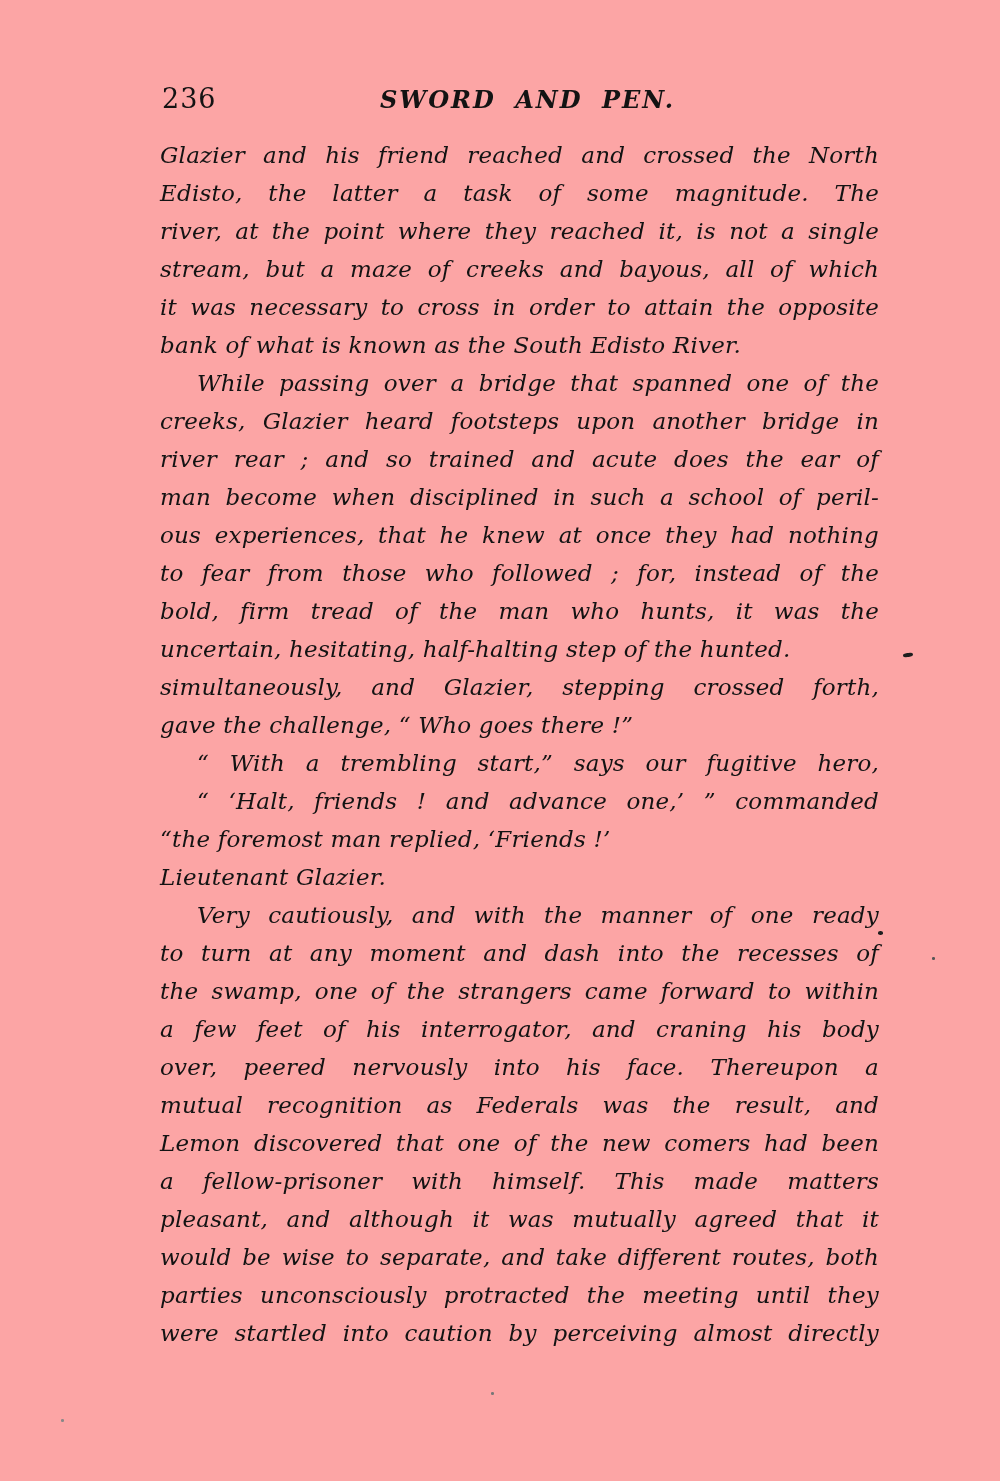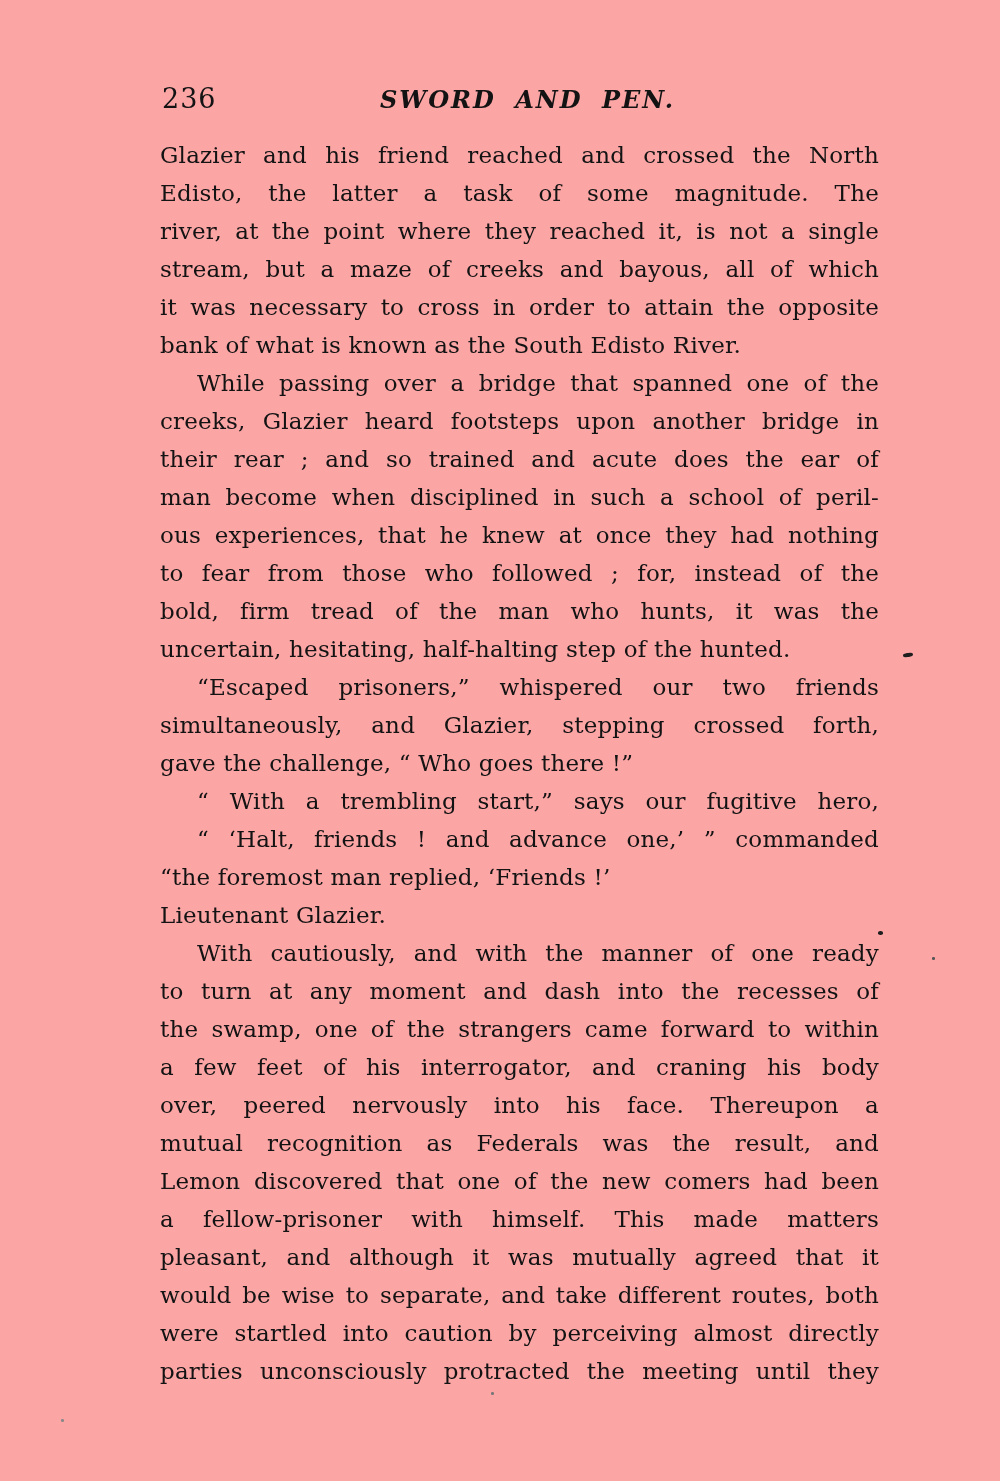--- a/index.html
+++ b/index.html
@@ -50,20 +50,21 @@
     top: 136px;
     width: 719px;
     font-size: 23px;
     line-height: 38px;
     letter-spacing: 0.2px;
   }
   .line {
     text-align: justify;
     text-align-last: justify;
     text-justify: inter-word;
+    font-style: italic;
   }
   .line.endpara {
     text-align-last: left;
   }
   .line.indent {
     text-indent: 37px;
   }
   .speck {
     position: absolute;
     background: #1e1e1e;
@@ -87,45 +88,44 @@
 
   <main class="text-block">
       <div class="line">Glazier and his friend reached and crossed the North</div>
       <div class="line">Edisto, the latter a task of some magnitude. The</div>
       <div class="line">river, at the point where they reached it, is not a single</div>
       <div class="line">stream, but a maze of creeks and bayous, all of which</div>
       <div class="line">it was necessary to cross in order to attain the opposite</div>
       <div class="line endpara">bank of what is known as the South Edisto River.</div>
       <div class="line indent">While passing over a bridge that spanned one of the</div>
       <div class="line">creeks, Glazier heard footsteps upon another bridge in</div>
-      <div class="line">their rear ; and so trained and acute does the ear of</div>
+      <div class="line">river rear ; and so trained and acute does the ear of</div>
       <div class="line">man become when disciplined in such a school of peril-</div>
       <div class="line">ous experiences, that he knew at once they had nothing</div>
       <div class="line">to fear from those who followed ; for, instead of the</div>
       <div class="line">bold, firm tread of the man who hunts, it was the</div>
       <div class="line endpara">uncertain, hesitating, half-halting step of the hunted.</div>
-      <div class="line indent">“Escaped prisoners,” whispered our two friends</div>
       <div class="line">simultaneously, and Glazier, stepping crossed forth,</div>
       <div class="line endpara">gave the challenge, “ Who goes there !”</div>
       <div class="line indent">“ With a trembling start,” says our fugitive hero,</div>
       <div class="line indent">“ ‘Halt, friends ! and advance one,’ ” commanded</div>
       <div class="line endpara">“the foremost man replied, ‘Friends !’</div>
       <div class="line endpara">Lieutenant Glazier.</div>
-      <div class="line indent">With cautiously, and with the manner of one ready</div>
+      <div class="line indent">Very cautiously, and with the manner of one ready</div>
       <div class="line">to turn at any moment and dash into the recesses of</div>
       <div class="line">the swamp, one of the strangers came forward to within</div>
       <div class="line">a few feet of his interrogator, and craning his body</div>
       <div class="line">over, peered nervously into his face. Thereupon a</div>
       <div class="line">mutual recognition as Federals was the result, and</div>
       <div class="line">Lemon discovered that one of the new comers had been</div>
       <div class="line">a fellow-prisoner with himself. This made matters</div>
       <div class="line">pleasant, and although it was mutually agreed that it</div>
       <div class="line">would be wise to separate, and take different routes, both</div>
+      <div class="line">parties unconsciously protracted the meeting until they</div>
       <div class="line">were startled into caution by perceiving almost directly</div>
-      <div class="line">parties unconsciously protracted the meeting until they</div>
     </main>
 
   <span class="speck dash"></span>
   <span class="speck dot-a"></span>
   <span class="speck dot-b"></span>
   <span class="speck dot-c"></span>
   <span class="speck dot-d"></span>
 
 </div>
 

